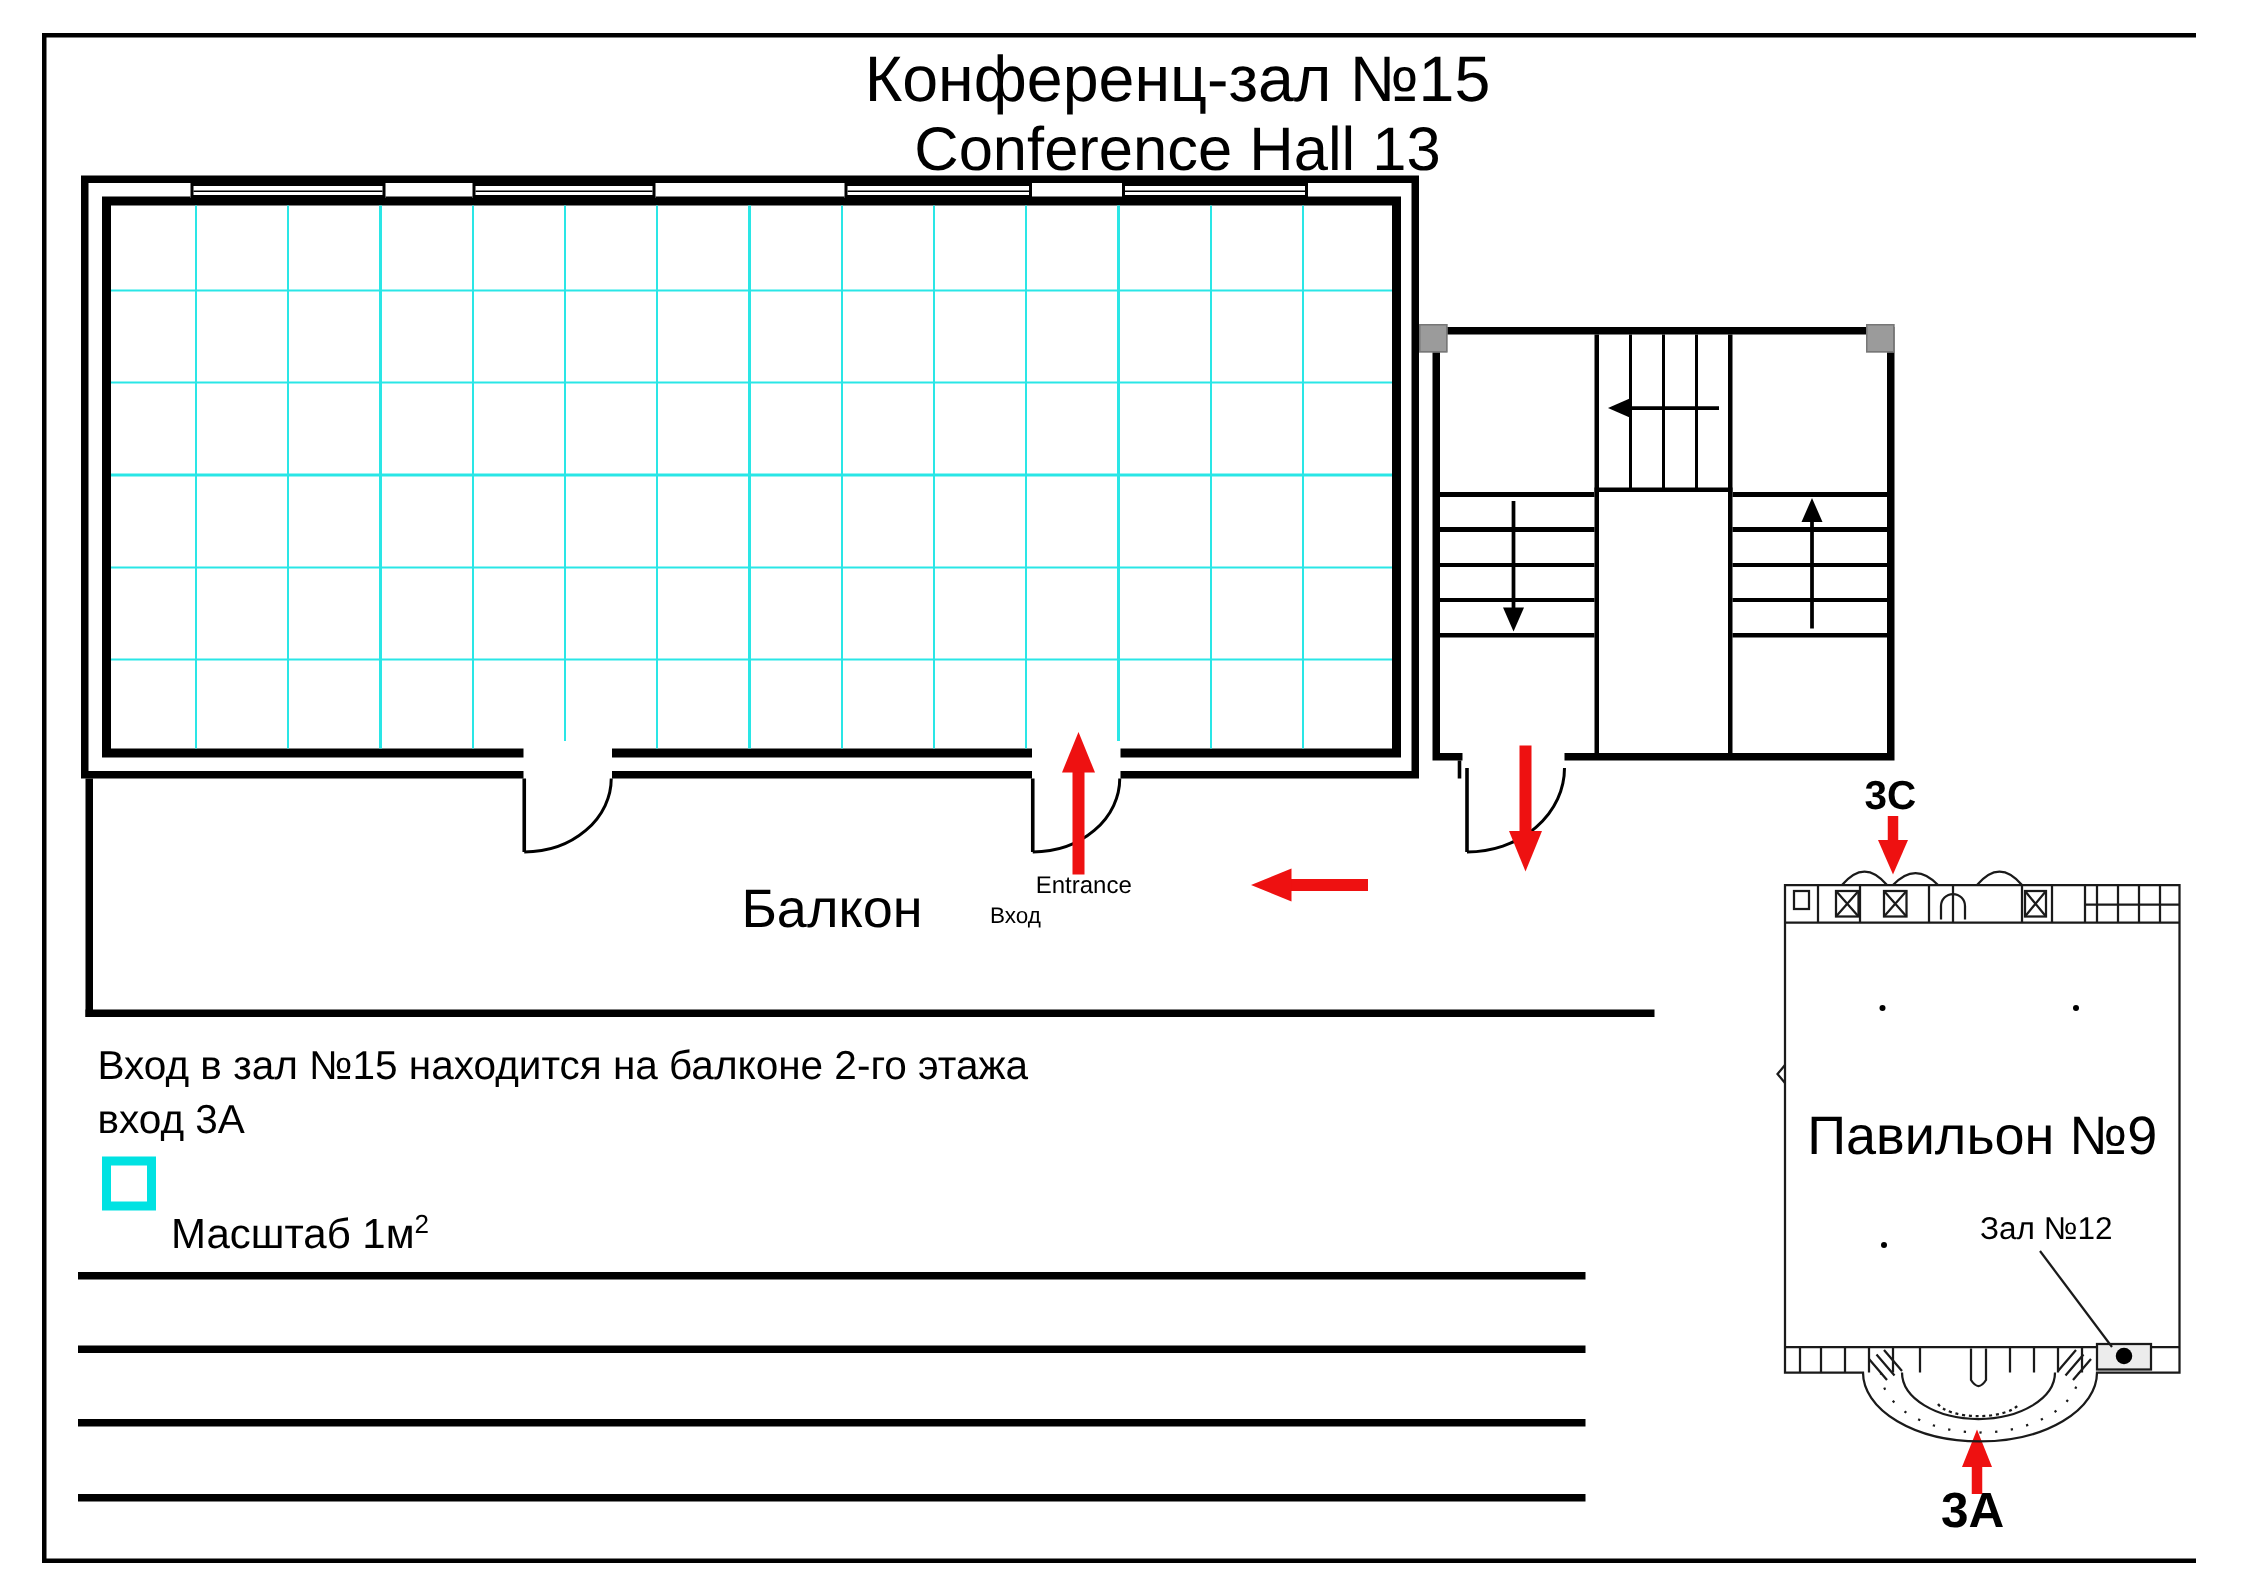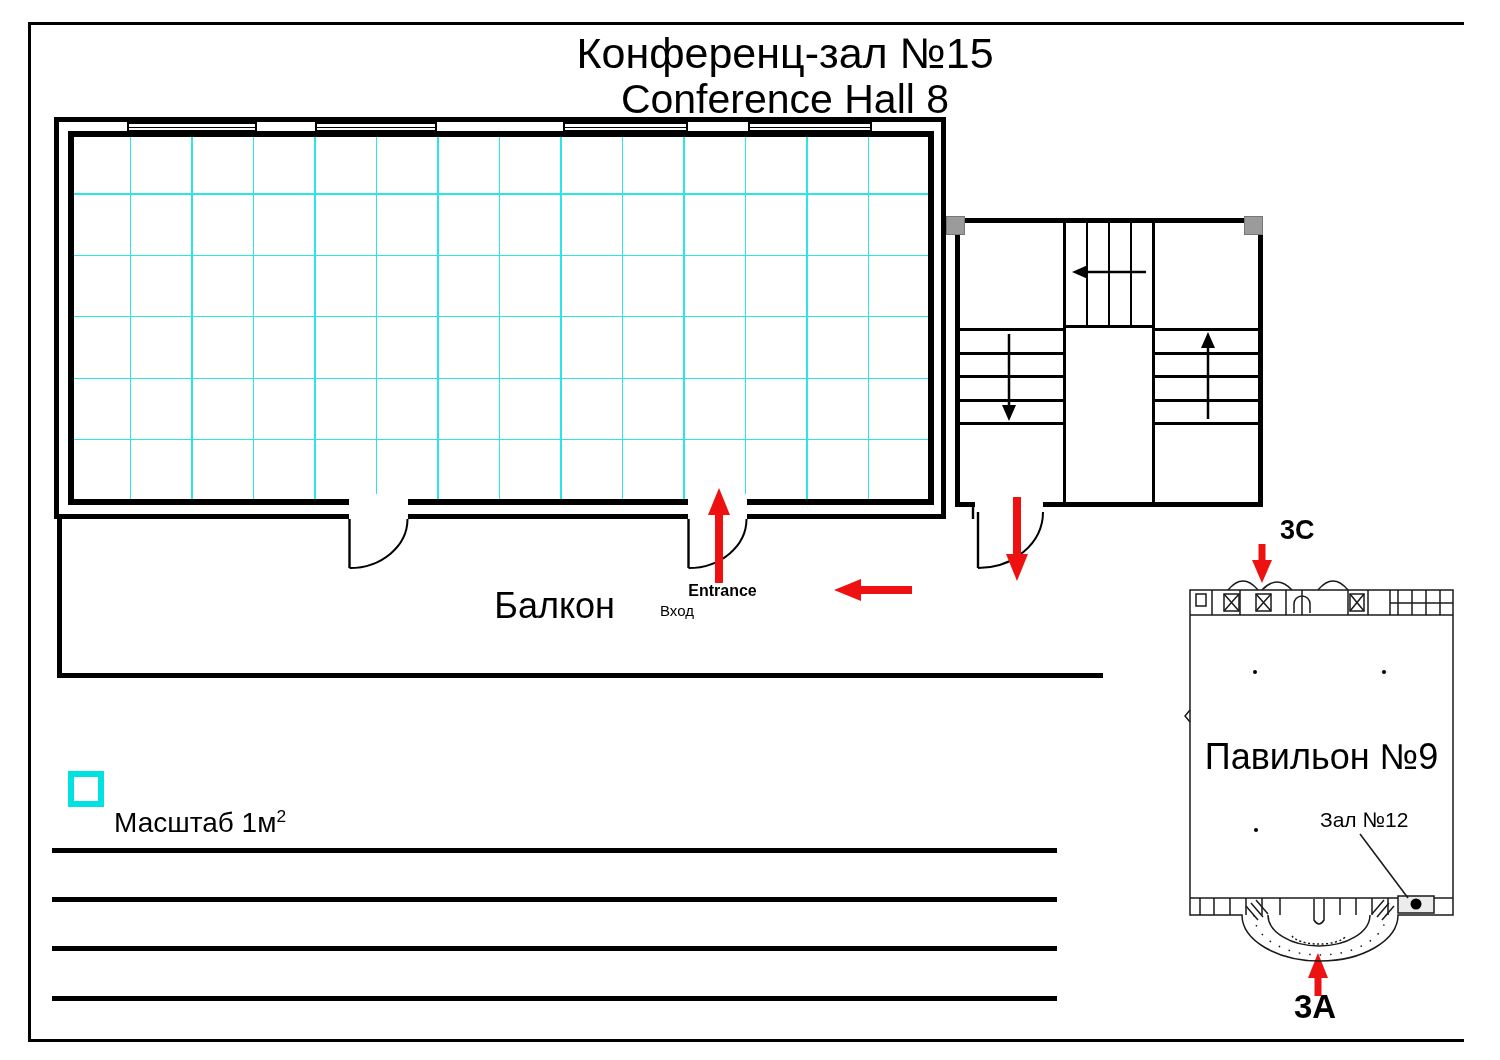--- a/index.html
+++ b/index.html
@@ -64,54 +64,54 @@
   }
   .sb-treads-r{
     left:195px;top:105px;width:103px;height:97px;
     background-image:repeating-linear-gradient(to bottom, var(--wall-black) 0 3px, transparent 3px 23.5px);
   }
   .sb-doorgap{left:15px;top:277px;width:68px;height:12px;background:#fff;}
   .colmark{width:19px;height:19px;background:var(--marker-gray);border:1px solid #777;}
   .cm1{left:946px;top:216px;}
   .cm2{left:1244px;top:216px;}
   
-  .entrance-en{left:660px;top:582px;width:125px;text-align:center;font-size:16px;font-weight:bold;}
+  .entrance-en{left:660px;top:582px;width:125px;text-align:center;font-size:16px;}
   .entrance-ru{left:660px;top:602px;width:125px;font-size:15px;}
   
   .floorline{left:52px;width:1005px;height:5px;background:var(--wall-black);}
   .f1{top:848px;}.f2{top:897px;}.f3{top:946px;}.f4{top:996px;}
   
   .note{left:65px;top:692px;font-size:27px;line-height:36px;}
   
   .legend-box{left:68px;top:771px;width:36px;height:36px;border:6px solid var(--legend-cyan);background:#fff;}
   .legend-label{left:114px;top:806px;font-size:28px;}
   .legend-label sup{font-size:0.62em;}
   
   .pav-title{left:1190px;top:736px;width:263px;text-align:center;font-size:36px;}
   .hall-label{left:1320px;top:808px;font-size:21px;}
-  .lbl-3c{left:1243px;top:515px;font-size:27px;font-weight:bold;margin-left:37px;}
+  .lbl-3c{left:1243px;top:515px;font-size:27px;font-weight:bold;}
   .lbl-3a{left:1294px;top:988px;font-size:33px;font-weight:bold;text-align:center;}
   
   .overlay{left:0;top:0;width:1500px;height:1060px;pointer-events:none;}
   .overlay .wall{stroke:var(--wall-black);fill:none;}
   .overlay .red-shaft{stroke:var(--accent-red);fill:none;}
   .overlay .red-head{fill:var(--accent-red);stroke:none;}
   .overlay .blk-head{fill:var(--wall-black);stroke:none;}
   .overlay .pav{stroke:#1a1a1a;fill:none;stroke-width:1.5;}
 </style>
 </head>
 <body>
 
 <div id="canvas">
 
   <div class="abs frame"></div>
 
   <div class="abs title">
     <div class="t1">Конференц-зал №15</div>
-    <div class="t2">Conference Hall 8</div>
+    <div class="t2">Conference Hall 13</div>
   </div>
 
   <div class="abs outer-wall"></div>
   <div class="abs inner-wall"></div>
   <div class="abs grid"></div>
   <div class="abs window w1"></div>
   <div class="abs window w2"></div>
   <div class="abs window w3"></div>
   <div class="abs window w4"></div>
   <div class="abs door-gap dg1"></div>
@@ -134,20 +134,24 @@
   <div class="abs colmark cm2"></div>
 
   <div class="abs entrance-en">Entrance</div>
   <div class="abs entrance-ru">Вход</div>
 
   <div class="abs floorline f1"></div>
   <div class="abs floorline f2"></div>
   <div class="abs floorline f3"></div>
   <div class="abs floorline f4"></div>
 
+  <div class="abs note">
+    <div>Вход в зал №15 находится на балконе 2-го этажа</div>
+    <div>вход 3А</div>
+  </div>
 
   <div class="abs legend-box"></div>
   <div class="abs legend-label"><span>Масштаб 1м</span><sup>2</sup></div>
 
   <div class="abs pav-title">Павильон №9</div>
   <div class="abs hall-label">Зал №12</div>
   <div class="abs lbl-3c">3C</div>
   <div class="abs lbl-3a">3A</div>
 
   <svg class="abs overlay" viewBox="0 0 1500 1060" xmlns="http://www.w3.org/2000/svg">

